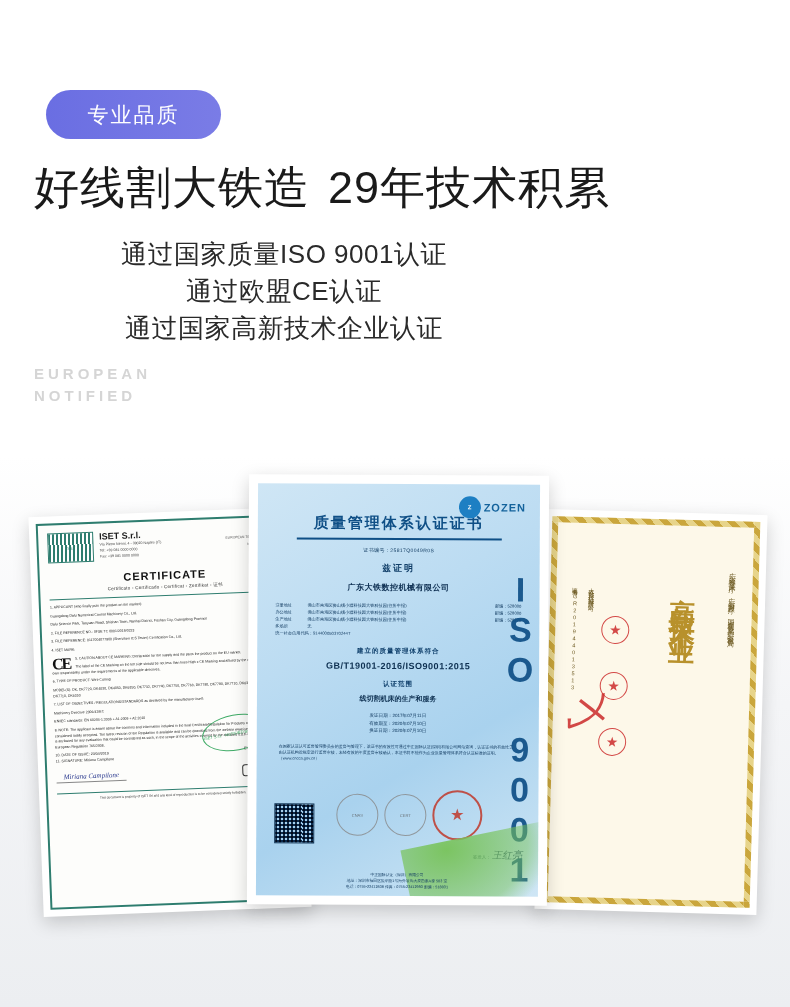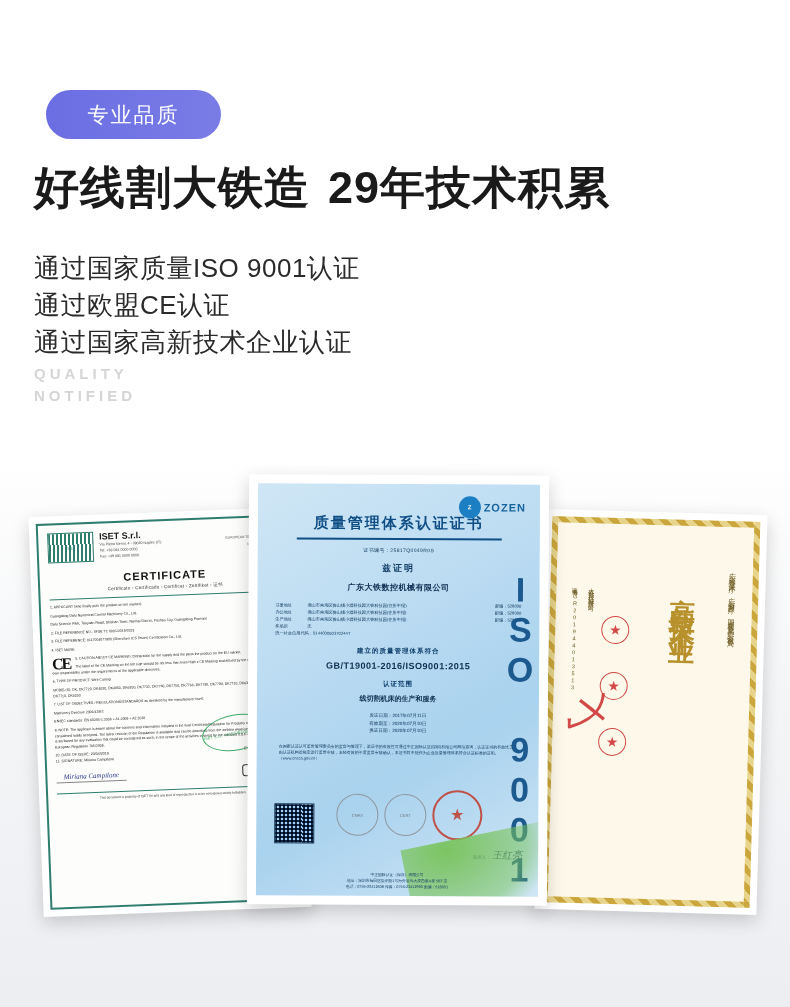--- a/index.html
+++ b/index.html
@@ -42,35 +42,36 @@
     font-size: 21px;
     letter-spacing: 2px;
     font-weight: normal;
   }
 
   .headline {
     position: absolute;
     left: 34px;
     top: 158px;
     font-size: 45px;
-    font-weight: bold;
+    font-weight: normal;
     color: #1a1a1a;
     letter-spacing: 1px;
     white-space: nowrap;
   }
   .headline .gap {
     display: inline-block;
     width: 18px;
   }
 
   .sub-list {
     position: absolute;
     left: 34px;
-    top: 250px;
+    top: 236px;
     width: 500px;
+    text-align: center;
   }
   .sub-list div {
     font-size: 26px;
     color: #2a2a2a;
     line-height: 37px;
     letter-spacing: 0.5px;
     white-space: nowrap;
   }
 
   .quality-mark {
@@ -561,21 +562,21 @@
     <span>好线割大铁造</span><span class="gap"></span><span>29年技术积累</span>
   </div>
 
   <div class="sub-list">
     <div>通过国家质量ISO 9001认证</div>
     <div>通过欧盟CE认证</div>
     <div>通过国家高新技术企业认证</div>
   </div>
 
   <div class="quality-mark">
-    <div>QUALITY</div>
+    <div>EUROPEAN</div>
     <div>NOTIFIED</div>
   </div>
 
   <div class="certs">
 
     <div class="cert cert-left">
       <div class="inner">
         <div class="iset-head">
           <div class="iset-logo">ISET</div>
           <div>

